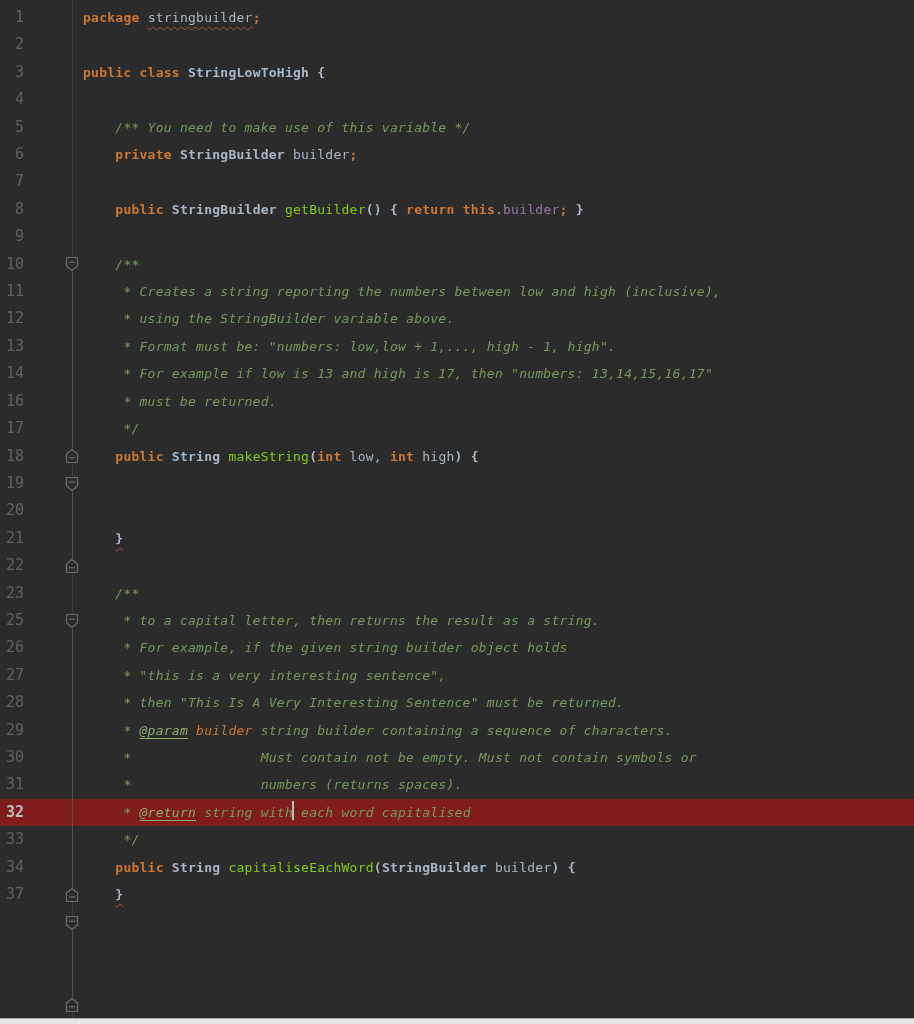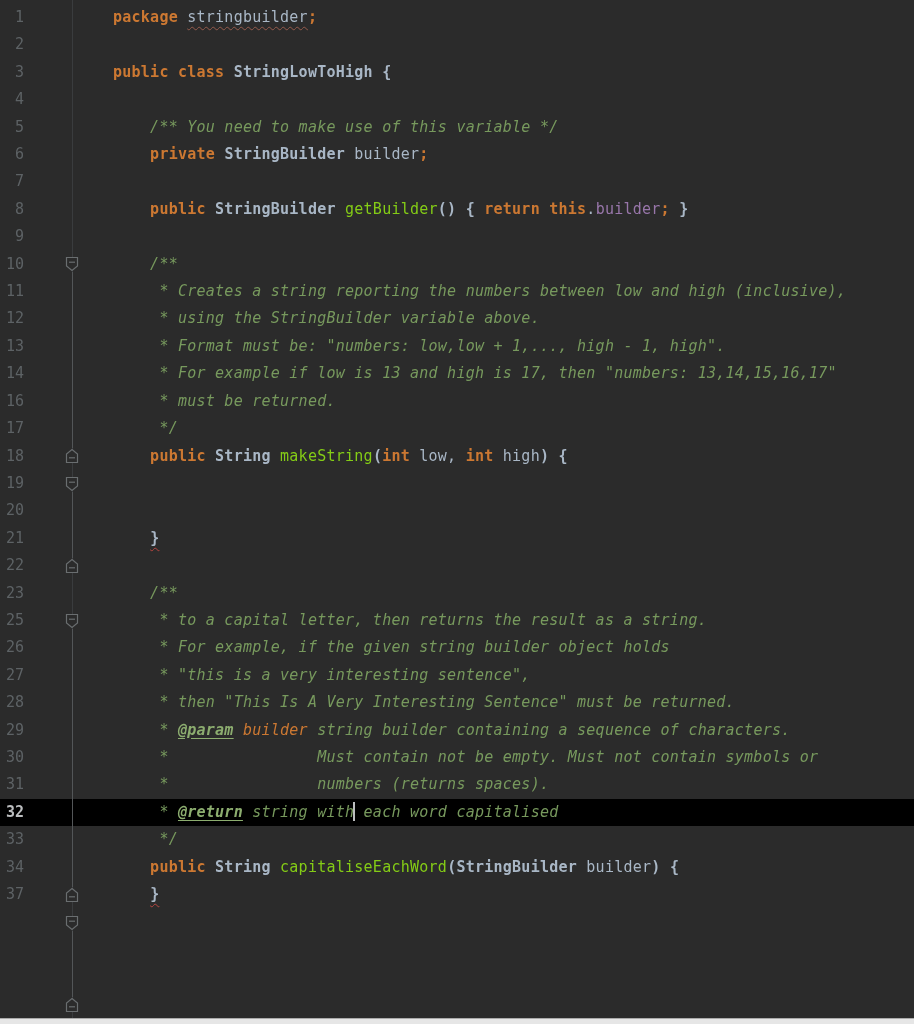--- a/index.html
+++ b/index.html
@@ -1,32 +1,32 @@
 <!DOCTYPE html>
 <html><head>
 <meta charset="utf-8">
 <style>
   html,body{margin:0;padding:0;background:#2B2B2B;}
   #stage{position:relative;width:914px;height:1024px;overflow:hidden;background:#2B2B2B;
          font-family:"DejaVu Sans Mono",monospace;}
   #lines{position:absolute;top:4px;left:0;width:914px;}
   .row{position:relative;height:27.42px;white-space:pre;}
-  .row.current{background:#000000;}
+  .row.current{background:#7f1d1d;}
   .ln{position:absolute;left:0;top:0;width:24px;text-align:right;
       font-size:15px;line-height:27.42px;color:#5D6265;letter-spacing:0;}
   .row.current .ln{color:#BBBDBF;font-weight:bold;}
-  .code{display:block;padding-left:113px;font-size:15px;line-height:27.42px;letter-spacing:0.25px;}
+  .code{display:block;padding-left:83px;font-size:13px;line-height:27.42px;letter-spacing:0.25px;}
   .tk-kw{color:#CC7832;font-weight:bold;}
   .tk-cls{color:#A9B7C6;font-weight:bold;}
   .tk-pl{color:#A9B7C6;}
   .tk-br{color:#A9B7C6;font-weight:bold;}
   .tk-meth{color:#84cc16;}
   .tk-field{color:#9876AA;}
   .tk-doc{color:#77995D;font-style:italic;}
-  .tk-doctag{color:#8CAD6F;font-style:italic;font-weight:bold;
+  .tk-doctag{color:#8CAD6F;font-style:italic;font-weight:normal;
              text-decoration:underline;text-underline-offset:3px;}
   .tk-docparam{color:#CC7832;font-style:italic;}
   .tk-typo{color:#A9B7C6;text-decoration:underline wavy #955A4B;
            text-decoration-thickness:1px;text-underline-offset:4px;}
   .tk-err{color:#A9B7C6;font-weight:bold;text-decoration:underline wavy #B5443F;
           text-decoration-thickness:1px;text-underline-offset:4px;}
   .caret{display:inline-block;width:2px;height:19px;background:#BCBEC0;
          vertical-align:text-bottom;margin:0 -1px;}
   #gutter-divider{position:absolute;top:0;bottom:6px;left:72px;width:1px;background:#3A3C3E;}
   #fold-overlay{position:absolute;top:0;left:0;width:914px;height:1024px;pointer-events:none;}

